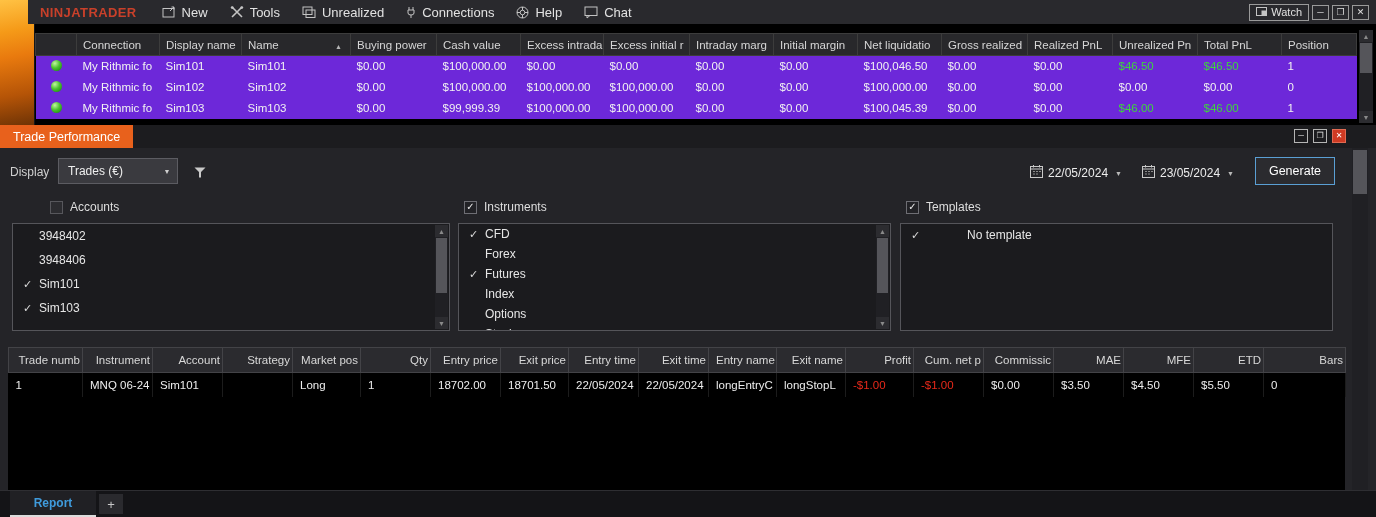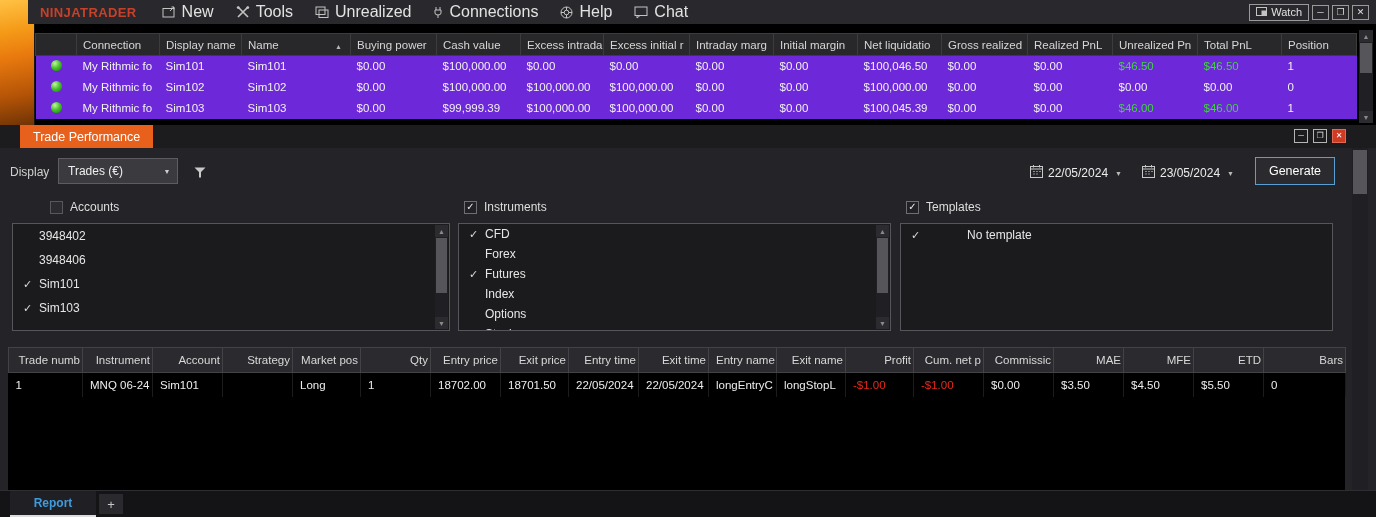--- a/index.html
+++ b/index.html
@@ -7,21 +7,21 @@
   .screen { position:relative; width:1376px; height:517px; background:#161618; overflow:hidden; cursor:default; }
 
   
   .wallpaper { position:absolute; left:0; top:0; width:34px; height:125px;
     background:linear-gradient(170deg,#ffc244 0%,#f59a18 25%,#e97a0e 45%,#b55407 75%,#6e3305 100%); }
 
   
   .menubar { position:absolute; left:28px; top:0; right:0; height:24px; background:#29292d;
     display:flex; align-items:center; padding:0 4px; }
   .logo { color:#c8402a; font-weight:bold; font-size:13px; letter-spacing:.4px; padding:0 14px 0 8px; }
-  .menu-item { display:flex; align-items:center; gap:6px; color:#e2e2e2; font-size:16px; padding:0 11px; height:100%; }
+  .menu-item { display:flex; align-items:center; gap:6px; color:#e2e2e2; font-size:13px; padding:0 11px; height:100%; }
   .menu-item svg { display:block; }
   .mb-right { margin-left:auto; display:flex; align-items:center; gap:3px; padding-right:3px; }
   .watch-btn { display:flex; align-items:center; gap:4px; border:1px solid #9a9a9a; height:17px;
     padding:0 6px; color:#e0e0e0; font-size:11px; }
   .win-btn { width:17px; height:15px; border:1px solid #9a9a9a; color:#e0e0e0; font-size:9px;
     display:flex; align-items:center; justify-content:center; line-height:1; }
   .glyph-min::before { content:"─"; }
   .glyph-max::before { content:"❐"; }
   .glyph-close::before { content:"✕"; }
 
@@ -47,21 +47,21 @@
   .sb .arr { position:absolute; left:0; width:100%; height:12px; color:#8a8a8a; font-size:7px;
     display:flex; align-items:center; justify-content:center; background:#2c2c30; }
   .arr-up { top:0; } .arr-up::before { content:"▲"; }
   .arr-dn { bottom:0; } .arr-dn::before { content:"▼"; }
   .sb .thumb { position:absolute; left:1px; right:1px; background:#55555a; }
   .acc-scroll { right:3px; top:6px; width:14px; height:93px; }
   .acc-scroll .thumb { top:13px; height:30px; }
 
   
   .tp { position:absolute; left:0; top:125px; right:0; bottom:0; background:#242428; }
-  .tp-titlebar { position:absolute; left:0; top:0; right:0; height:23px; background:#1c1c1f;padding-left:20px; }
+  .tp-titlebar { position:absolute; left:0; top:0; right:0; height:23px; background:#1c1c1f; }
   .tp-title { display:inline-flex; align-items:center; height:23px; padding:0 13px; background:#e8611c;
     color:#fff; font-size:12.5px; }
   .tp-btns { position:absolute; right:30px; top:4px; display:flex; gap:5px; }
   .tp-btn { width:14px; height:14px; border:1px solid #b5b5b5; color:#e0e0e0; font-size:8px;
     display:flex; align-items:center; justify-content:center; line-height:1; }
   .tp-btn.close { background:#cf3a23; border-color:#e06a52; color:#fff; }
 
   
   .tp-toolbar { position:absolute; left:0; top:23px; right:0; height:46px; }
   .display-label { position:absolute; left:10px; top:17px; color:#cfcfcf; font-size:12px; }

